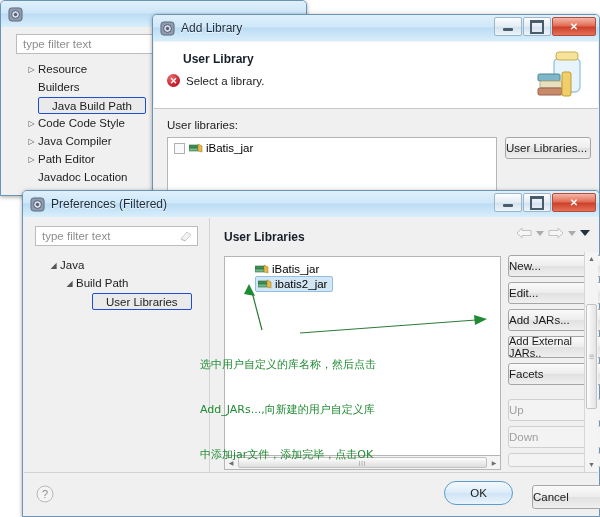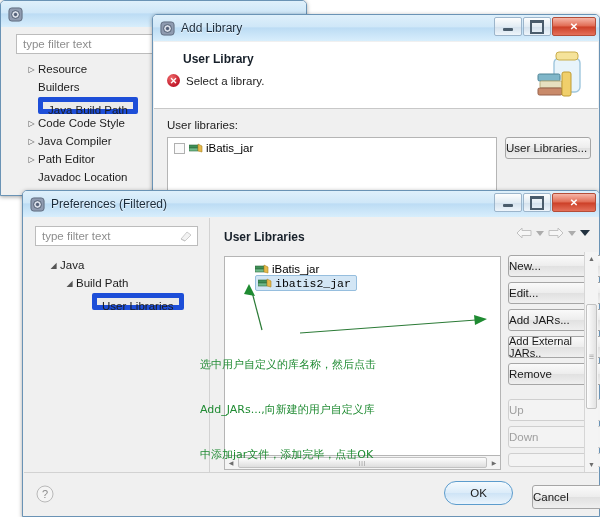--- a/index.html
+++ b/index.html
@@ -61,22 +61,22 @@
     color: #8d8d8d;
     font-size: 11.5px;
     position: relative;
   }
   .filter-box .eraser {
     position:absolute; right:5px; top:3px; width:12px; height:12px; opacity:.55;
   }
   .tree-row { display:flex; align-items:center; height:18px; font-size:11.5px; color:#1c1c1c; white-space:nowrap; }
   .tw { width:13px; display:inline-block; text-align:center; color:#555; font-size:8px; flex:0 0 13px;}
   .sel-box {
-    background:#eaeaea; border:5px solid #1d4ed8; border-radius:2px;
-    padding:0 5px; line-height:16px; height:17px; display:inline-block;
+    background:#eaeaea; border:1px solid #1d4ed8; border-radius:2px;
+    padding:0 13px; line-height:16px; height:17px; display:inline-block;
   }
   .panel-white { background:#fff; border:1px solid #b5b5b5; }
 
   .btn {
     border:1px solid #a6a6a6; border-radius:3px;
     background: linear-gradient(to bottom,#fafafa 0%, #ededed 48%, #e1e1e1 52%, #efefef 100%);
     font-size:11.5px; color:#1a1a1a;
     display:flex; align-items:center; justify-content:flex-start;
     height:22px;
   }
@@ -297,21 +297,21 @@
 
         <div class="panel-white" style="position:absolute; left:14px; top:38px; width:277px; height:200px;">
           <div style="display:flex; align-items:center; height:17px; padding:6px 0 0 30px;">
             <svg class="lib-icon" viewBox="0 0 14 12">
               <rect x="0" y="3" width="9" height="3" fill="#3f8f56" stroke="#2c6b3e" stroke-width=".6"></rect>
               <rect x="0" y="6" width="9" height="3" fill="#6fb98a" stroke="#2c6b3e" stroke-width=".6"></rect>
               <path d="M9 2 L13 4 L13 10 L9 9 Z" fill="#e5b84a" stroke="#a98421" stroke-width=".6"></path>
             </svg>
             <span style="font-size:11.5px;">iBatis_jar</span>
           </div>
-          <div style="display:flex; align-items:flex-end; height:17px; padding:2px 0 0 30px;font-family:Liberation Mono, monospace;">
+          <div style="display:flex; align-items:flex-start; height:17px; padding:2px 0 0 30px;">
             <span style="display:flex; align-items:center; background:#d3e6f5; border:1px solid #96bede; border-radius:2px; padding:0 5px 0 2px; height:16px;">
               <svg class="lib-icon" viewBox="0 0 14 12">
                 <rect x="0" y="3" width="9" height="3" fill="#3f8f56" stroke="#2c6b3e" stroke-width=".6"></rect>
                 <rect x="0" y="6" width="9" height="3" fill="#6fb98a" stroke="#2c6b3e" stroke-width=".6"></rect>
                 <path d="M9 2 L13 4 L13 10 L9 9 Z" fill="#e5b84a" stroke="#a98421" stroke-width=".6"></path>
               </svg>
               <span style="font-size:11.5px;">ibatis2_jar</span>
             </span>
           </div>
         </div>
@@ -329,21 +329,21 @@
           <div class="btn" style="margin-bottom:5px;">
             <span>Edit...</span>
           </div>
           <div class="btn" style="margin-bottom:5px;">
             <span>Add JARs...</span>
           </div>
           <div class="btn" style="margin-bottom:5px; font-size:11px;">
             <span>Add External JARs..</span>
           </div>
           <div class="btn" style="margin-bottom:14px;">
-            <span>Remove</span>
+            <span>Facets</span>
           </div>
           <div class="btn disabled" style="margin-bottom:5px;">
             <span>Up</span>
           </div>
           <div class="btn disabled" style="margin-bottom:5px;">
             <span>Down</span>
           </div>
           <div class="btn disabled" style="height:14px;"></div>
         </div>
 

